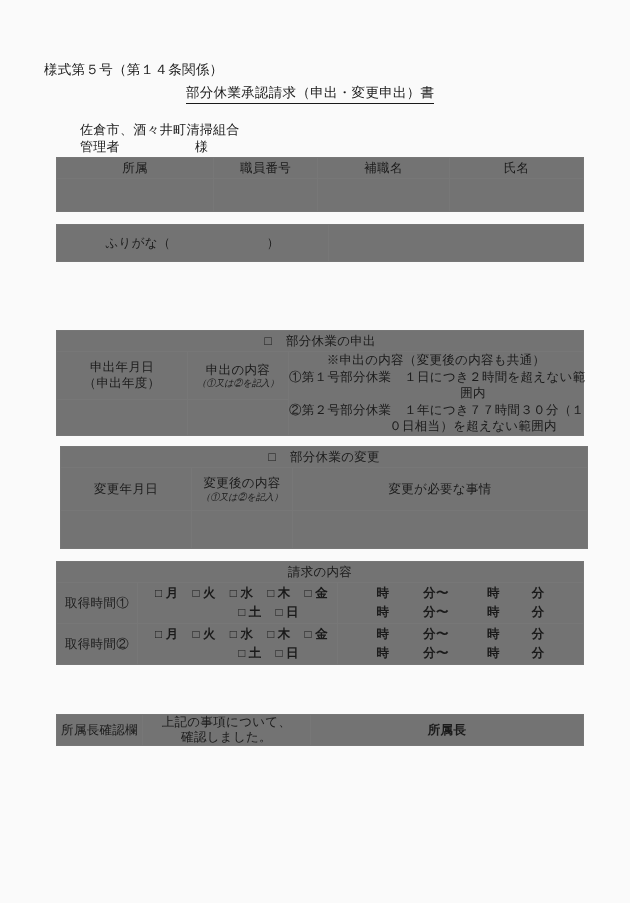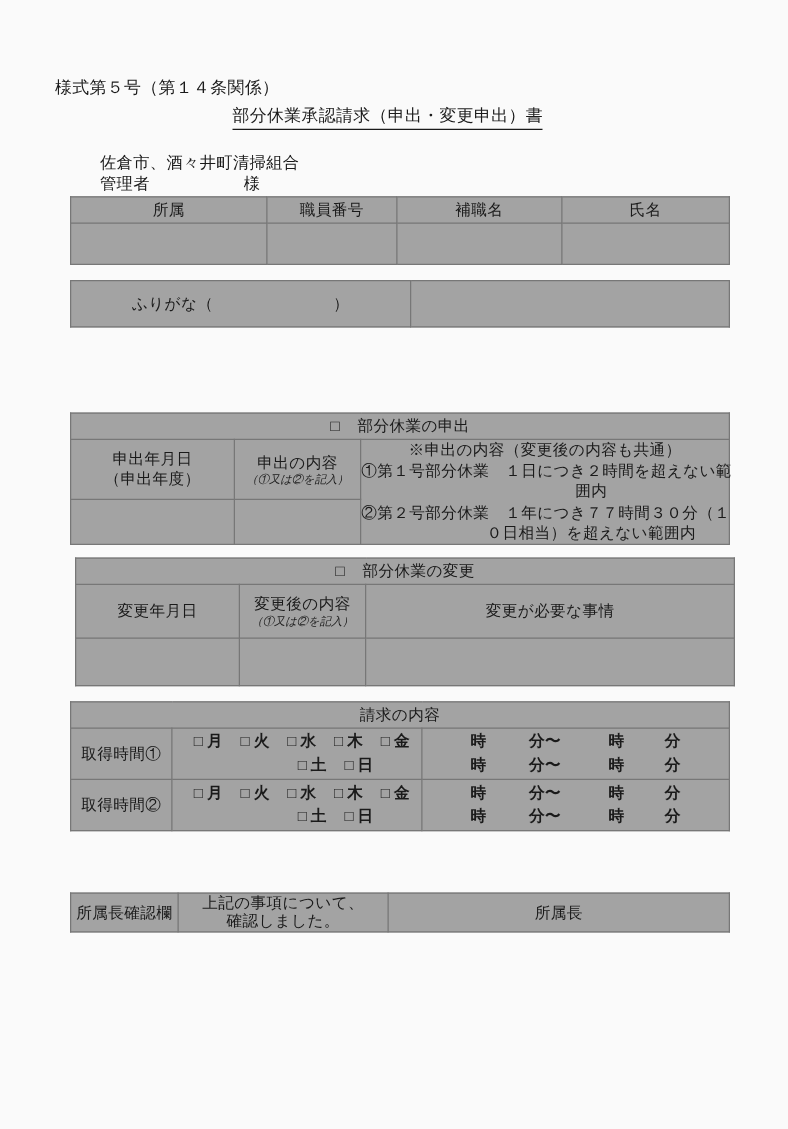--- a/index.html
+++ b/index.html
@@ -65,21 +65,21 @@
     top: 138px;
     font-size: 13px;
     white-space: nowrap;
   }
 
   
   table.frm {
     position: absolute;
     border-collapse: collapse;
     table-layout: fixed;
-    background: #a3a3a3;
+    background: #737373;
   }
   table.frm td {
     border: 1px solid #777;
     font-size: 12.5px;
     padding: 0;
     vertical-align: middle;
     text-align: center;
     letter-spacing: 0.3px;
   }
 
@@ -185,20 +185,21 @@
   .confirm-note {
     text-align: left;
     font-size: 11.5px;
     line-height: 1.2;
     padding: 2px 3px;
   }
   .confirm-note span { display: block; white-space: nowrap; }
   .confirm-sign {
     text-align: left;
     padding-left: 6px;
+    font-weight: bold;
   }
   .furigana-cell {
     text-align: left;
     padding-left: 18px;
     vertical-align: top;
     padding-top: 4px;
   }
 </style>
 </head>
 <body>

